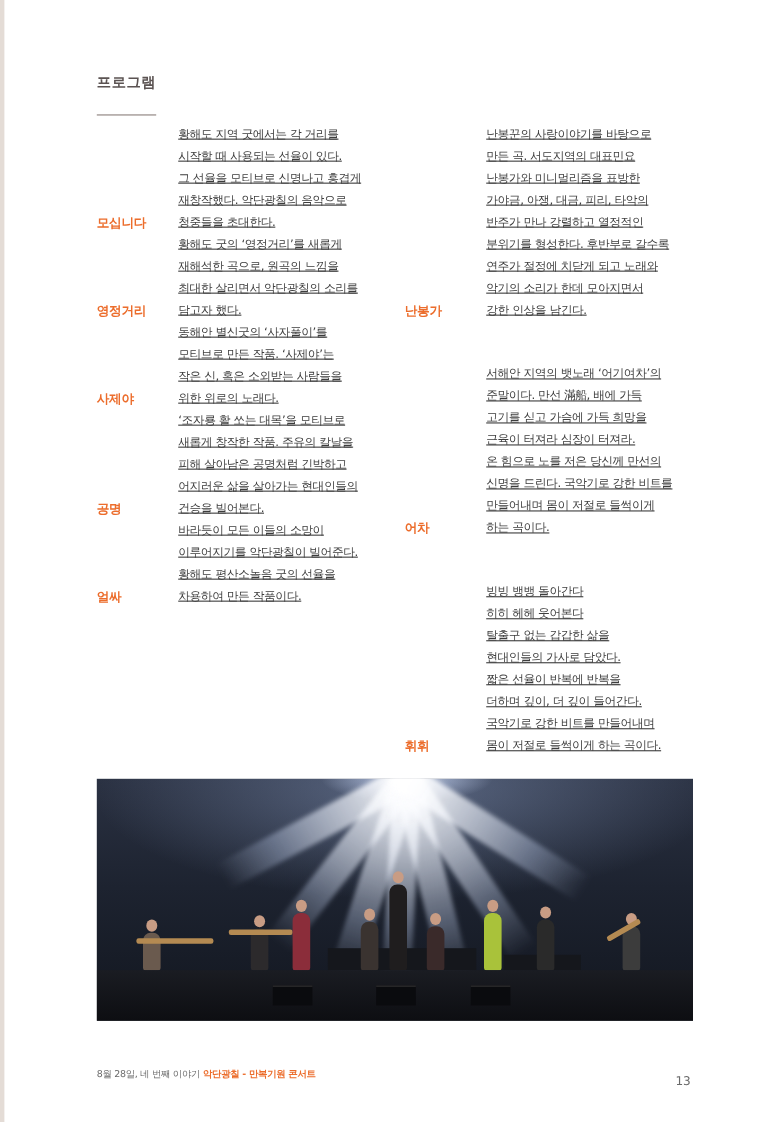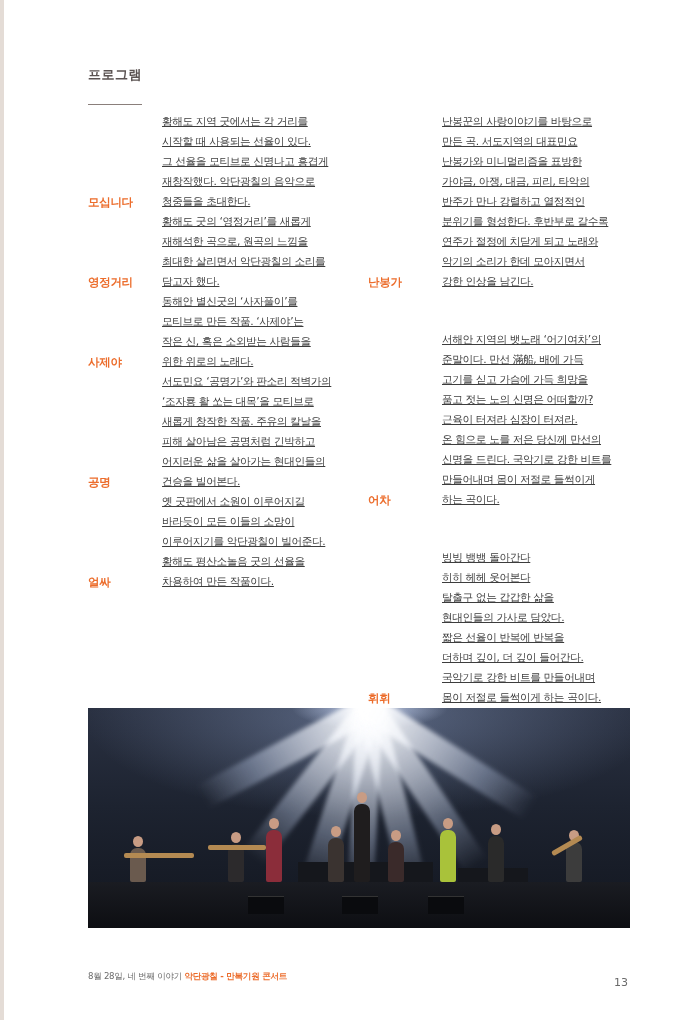--- a/index.html
+++ b/index.html
@@ -87,33 +87,31 @@
       <span class="line">동해안 별신굿의 ‘사자풀이’를</span>
       <span class="line">모티브로 만든 작품. ‘사제야’는</span>
       <span class="line">작은 신, 혹은 소외받는 사람들을</span>
       <span class="line">위한 위로의 노래다.</span>
     </div>
   </div>
 
   <div class="prog gap-1">
     <div class="prog-name">공명</div>
     <div class="prog-desc">
-      <span class="line">서도민요 ‘공명가’와 판소리 적벽가의</span>
       <span class="line">‘조자룡 활 쏘는 대목’을 모티브로</span>
       <span class="line">새롭게 창작한 작품. 주유의 칼날을</span>
       <span class="line">피해 살아남은 공명처럼 긴박하고</span>
       <span class="line">어지러운 삶을 살아가는 현대인들의</span>
       <span class="line">건승을 빌어본다.</span>
     </div>
   </div>
 
   <div class="prog gap-1">
     <div class="prog-name">얼싸</div>
     <div class="prog-desc">
-      <span class="line">옛 굿판에서 소원이 이루어지길</span>
       <span class="line">바라듯이 모든 이들의 소망이</span>
       <span class="line">이루어지기를 악단광칠이 빌어준다.</span>
       <span class="line">황해도 평산소놀음 굿의 선율을</span>
       <span class="line">차용하여 만든 작품이다.</span>
     </div>
   </div>
 </div>
 
 <div class="col col-right">
   <div class="prog">
@@ -130,21 +128,20 @@
       <span class="line">강한 인상을 남긴다.</span>
     </div>
   </div>
 
   <div class="prog gap-2">
     <div class="prog-name">어차</div>
     <div class="prog-desc">
       <span class="line">서해안 지역의 뱃노래 ‘어기여차’의</span>
       <span class="line">준말이다. 만선 滿船, 배에 가득</span>
       <span class="line">고기를 싣고 가슴에 가득 희망을</span>
-      <span class="line">품고 젓는 노의 신명은 어떠할까?</span>
       <span class="line">근육이 터져라 심장이 터져라.</span>
       <span class="line">온 힘으로 노를 저은 당신께 만선의</span>
       <span class="line">신명을 드린다. 국악기로 강한 비트를</span>
       <span class="line">만들어내며 몸이 저절로 들썩이게</span>
       <span class="line">하는 곡이다.</span>
     </div>
   </div>
 
   <div class="prog gap-2">
     <div class="prog-name">휘휘</div>

